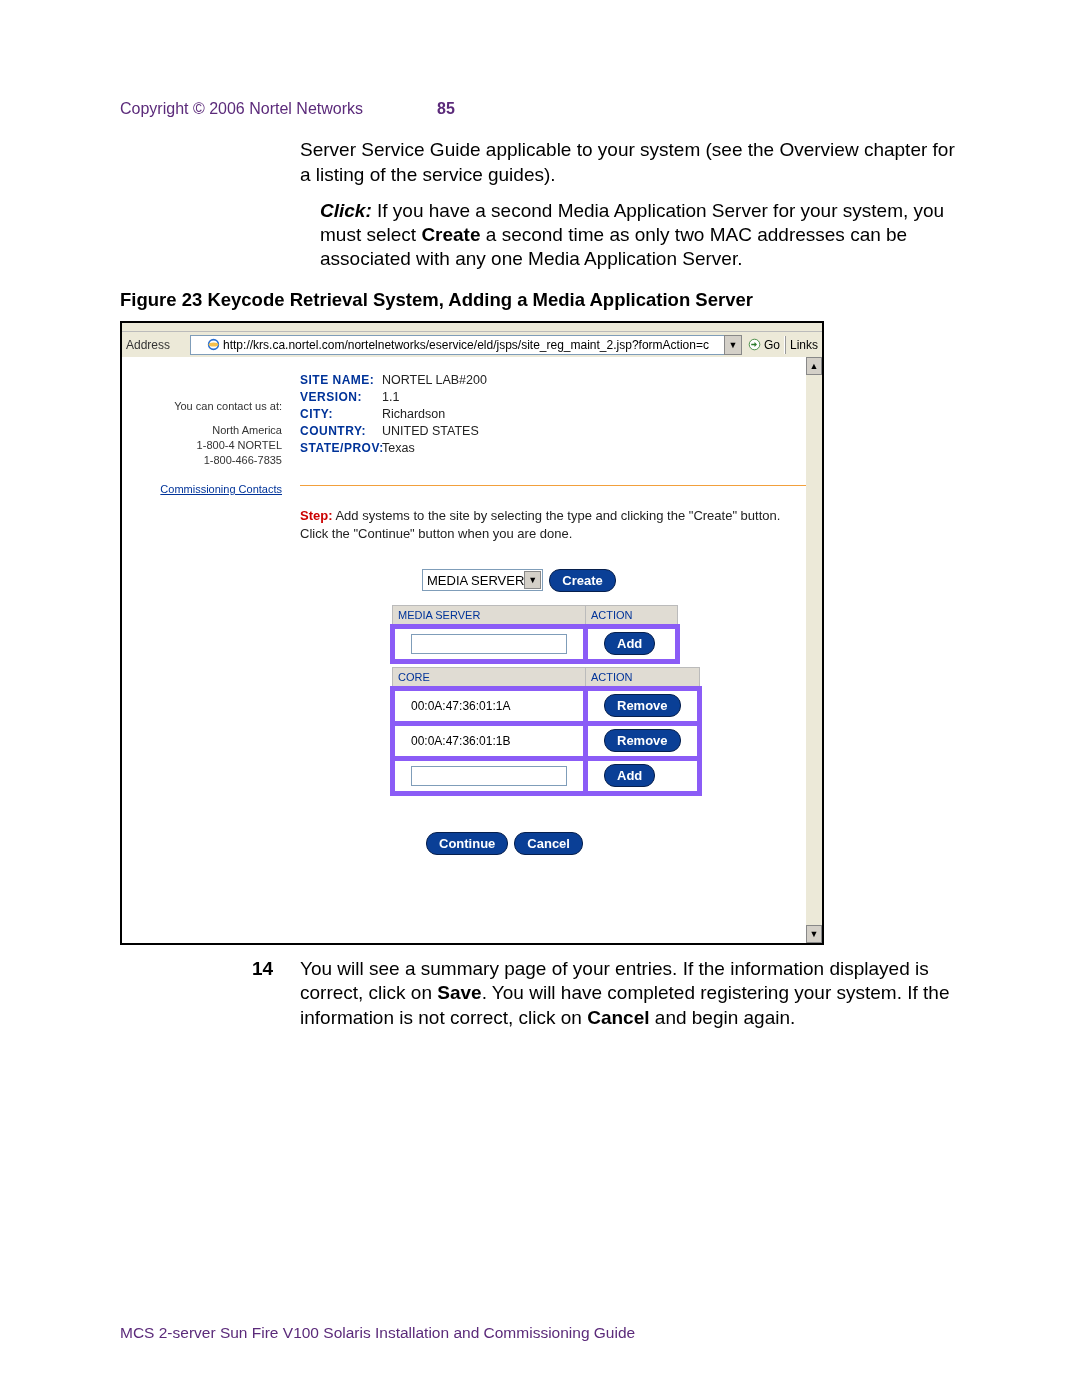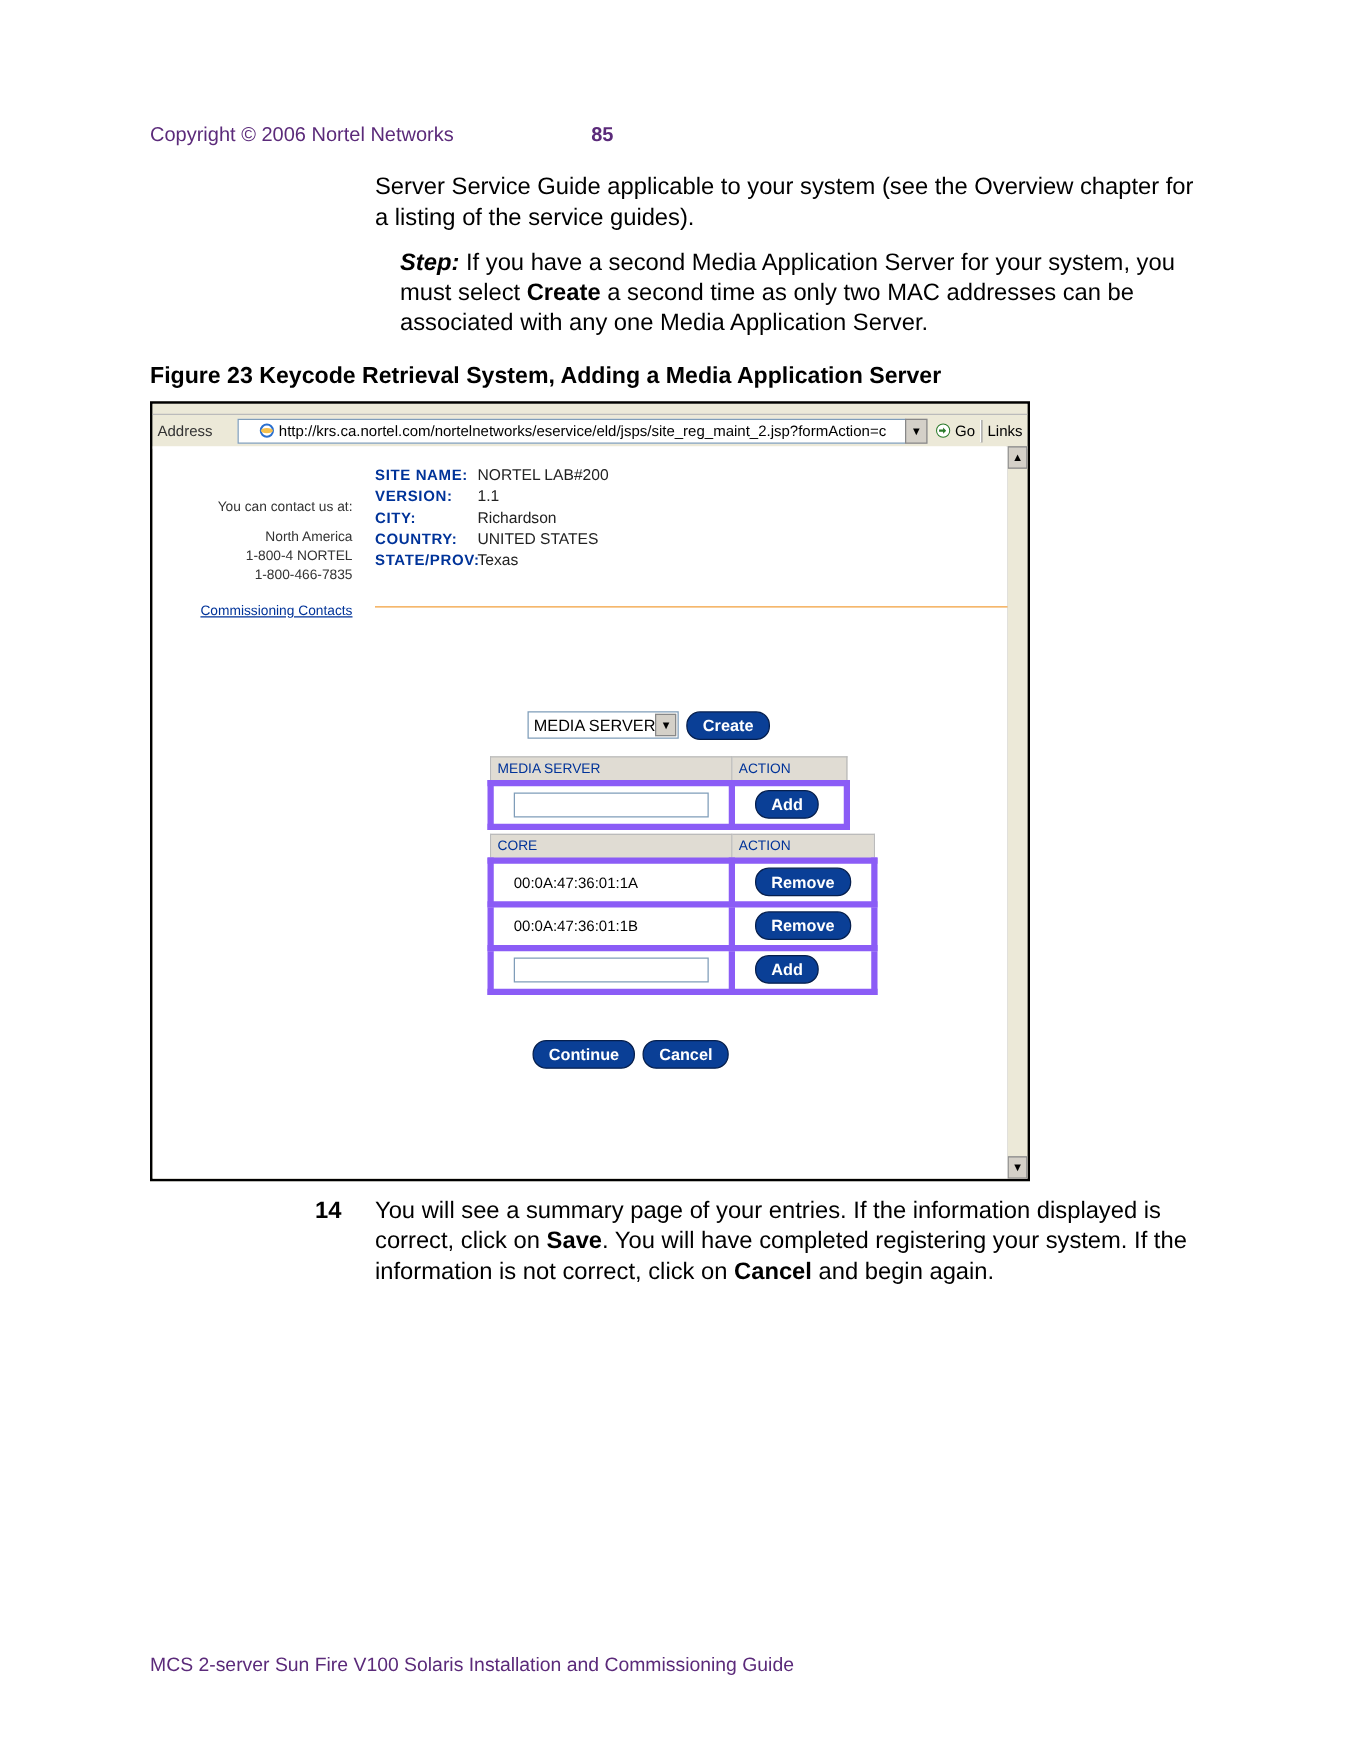--- a/index.html
+++ b/index.html
@@ -14,21 +14,21 @@
   .page {
     padding: 100px 120px 50px 120px;
   }
   .header-line {
     display: flex;
     font-size: 16px;
     color: #5b2a7a;
     margin-bottom: 20px;
   }
   .header-line .copyright { flex: 0 0 auto; }
-  .header-line .pagenum { margin-left: 110px; font-weight: bold; }
+  .header-line .pagenum { margin-left: 74px; font-weight: bold; }
   .body-text {
     margin-left: 180px;
     font-size: 19px;
     line-height: 1.3;
   }
   .note-block {
     margin-top: 12px;
     margin-left: 200px;
     font-size: 19px;
     line-height: 1.25;
@@ -257,21 +257,21 @@
 
 <div class="page">
   <div class="header-line">
     <span class="copyright">Copyright © 2006 Nortel Networks</span>
     <span class="pagenum">85</span>
   </div>
 
   <div class="body-text">Server Service Guide applicable to your system (see the Overview chapter for a listing of the service guides).</div>
 
   <div class="note-block">
-    <span class="note-label">Step:</span>
+    <span class="note-label">Click:</span>
     <span>If you have a second Media Application Server for your system, you must select </span><b>Create</b><span> a second time as only two MAC addresses can be associated with any one Media Application Server.</span>
   </div>
 
   <div class="figure-caption">Figure 23  Keycode Retrieval System, Adding a Media Application Server</div>
 
   <div class="screenshot">
     <div class="topgrey"></div>
     <div class="addressbar">
       <span class="label">Address</span>
       <span class="urlbox">
@@ -331,20 +331,24 @@
             <span class="lbl">COUNTRY:</span>
             <span class="val">UNITED STATES</span>
           </div>
         <div class="row">
             <span class="lbl">STATE/PROV:</span>
             <span class="val">Texas</span>
           </div>
       </div>
       <div class="orange-rule"></div>
 
+      <div class="step-body">
+        <span class="step-label">Step:</span>
+        <span>Add systems to the site by selecting the type and clicking the "Create" button. Click the "Continue" button when you are done.</span>
+      </div>
 
       <div class="create-row">
         <div class="select-box">
           <span>MEDIA SERVER</span>
           <span class="caret">▼</span>
         </div>
         <span class="pill-btn">Create</span>
       </div>
 
       <table class="tbl t1">

